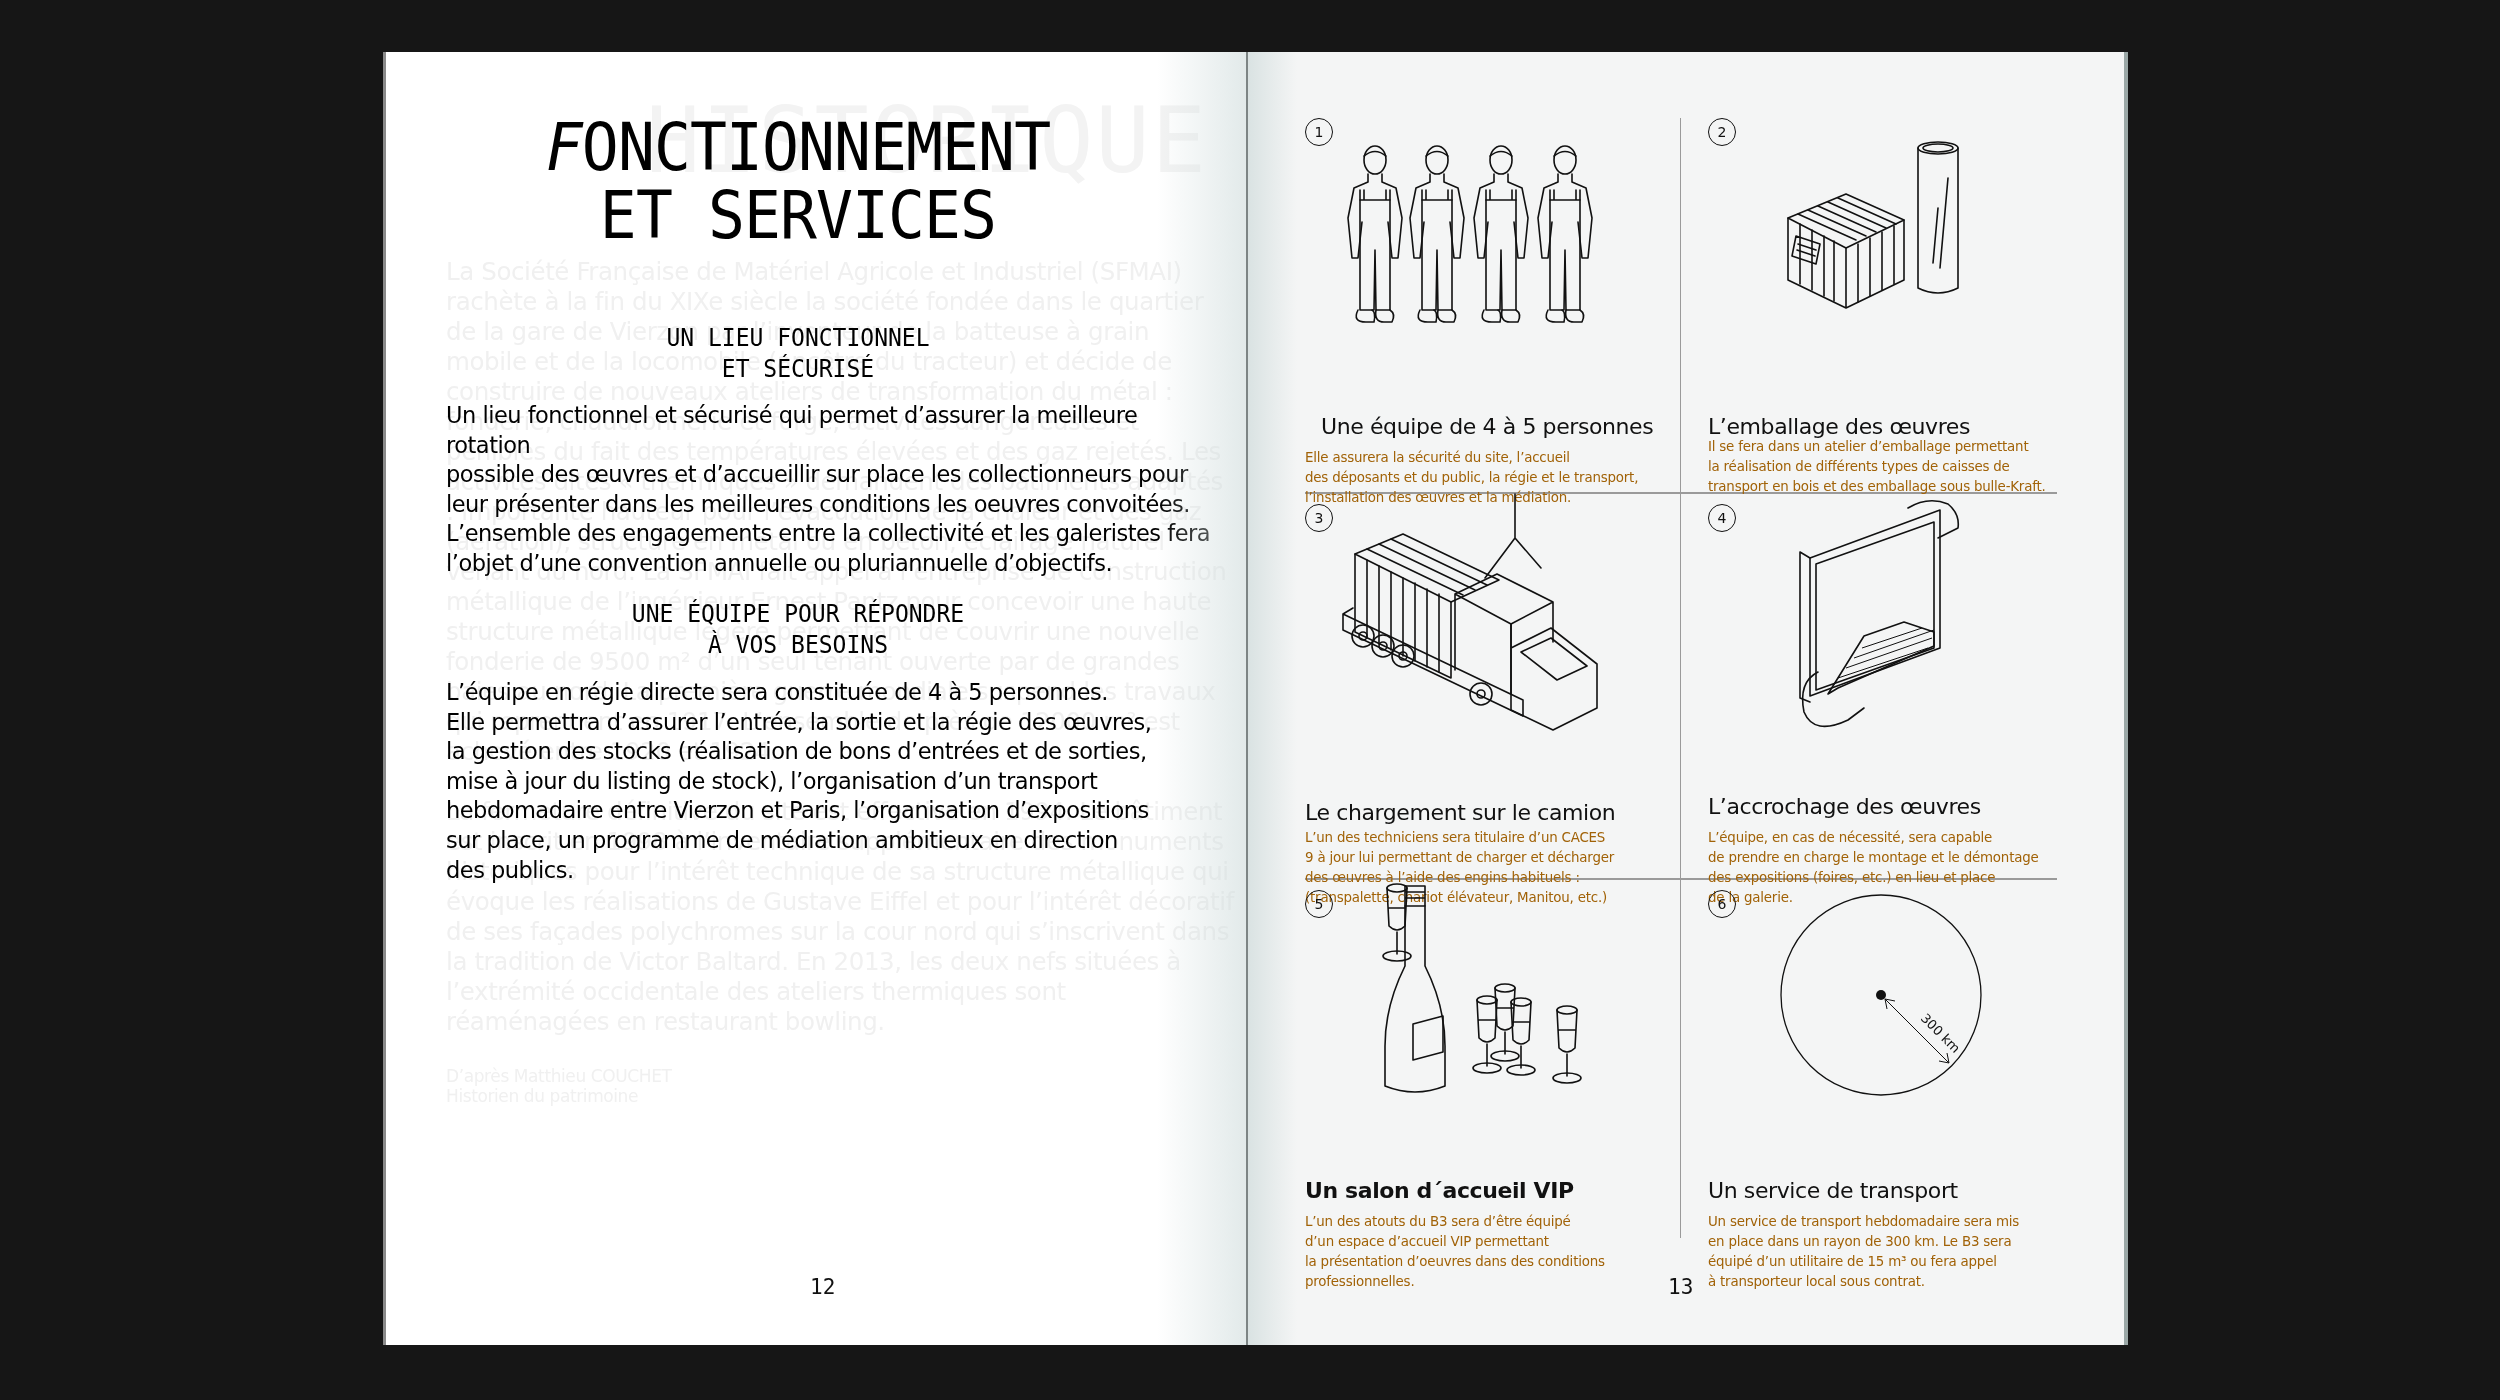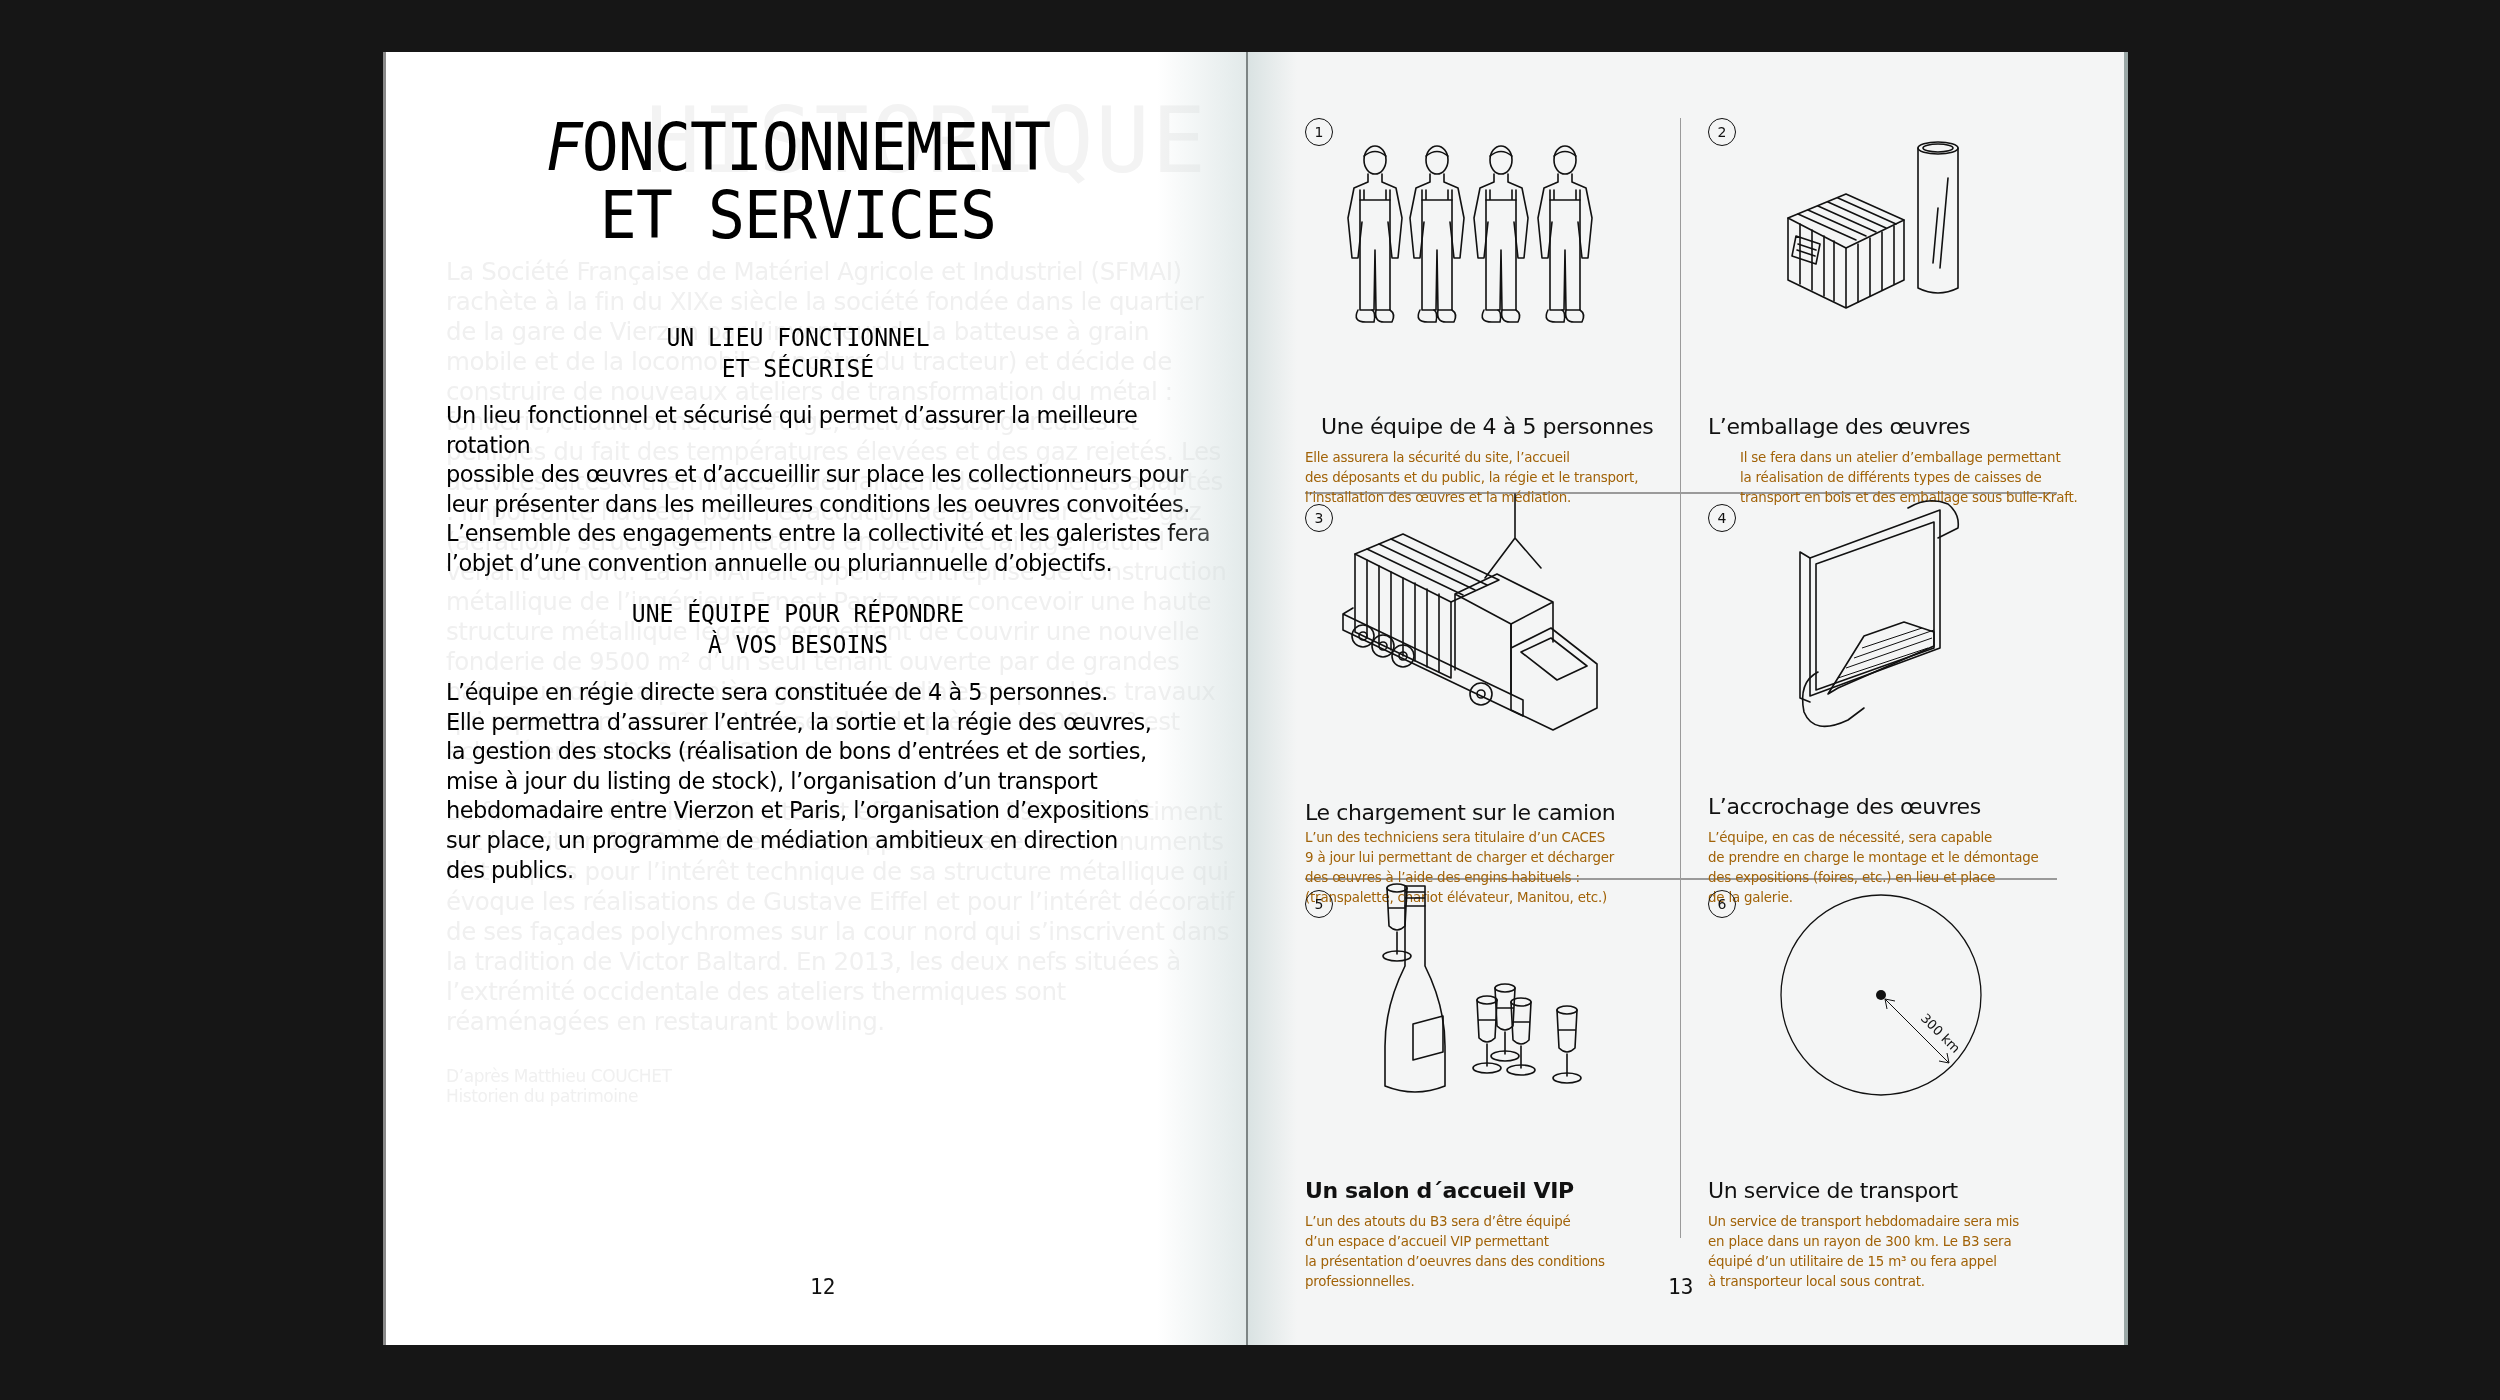--- a/index.html
+++ b/index.html
@@ -118,21 +118,21 @@
       <path class="s" d="M0 80 l0 62 58 28 0 -60 M58 170 l58 -28 0 -60"></path>
       <path class="s" d="M10 76 l58 26 M20 72 l58 26 M30 68 l58 26 M40 64 l58 26 M50 60 l58 26"></path>
       <path class="s" d="M12 86 l0 60 M24 92 l0 60 M36 98 l0 60 M46 103 l0 60 M70 106 l0 58 M82 100 l0 58 M94 94 l0 58 M106 88 l0 58"></path>
       <path class="s" d="M8 98 l24 8 -4 20 -24 -8 z M10 106 l18 6 M9 112 l18 6"></path>
       <ellipse class="s" cx="150" cy="10" rx="20" ry="6"></ellipse>
       <ellipse class="s" cx="150" cy="10" rx="15" ry="4"></ellipse>
       <path class="s" d="M130 10 l0 140 q20 10 40 0 l0 -140"></path>
       <path class="s" d="M160 40 l-8 90 M150 70 l-5 55"></path>
     </svg>
     <div class="cell-title" style="left:0; top:296px;">L’emballage des œuvres</div>
-    <div class="cell-text" style="left:0; top:330px;margin-left:32px;">Il se fera dans un atelier d’emballage permettant
+    <div class="cell-text" style="left:0; top:319px;">Il se fera dans un atelier d’emballage permettant
 la réalisation de différents types de caisses de
 transport en bois et des emballage sous bulle-Kraft.</div>
   </div>
 
   <div class="cell" style="left:58px; top:452px; height:374px;">
     <div class="num" style="left:0; top:0;">3</div>
     <svg class="illus" style="left:38px; top:-10px;" width="260" height="220">
       <path class="s" d="M172 0 l0 44 M172 44 l-30 40 M172 44 l26 30"></path>
       <path class="s" d="M0 120 l0 16 180 86 0 -16 z M0 120 l10 -6"></path>
       <path class="s" d="M12 60 l48 -20 96 46 -48 22 z"></path>

